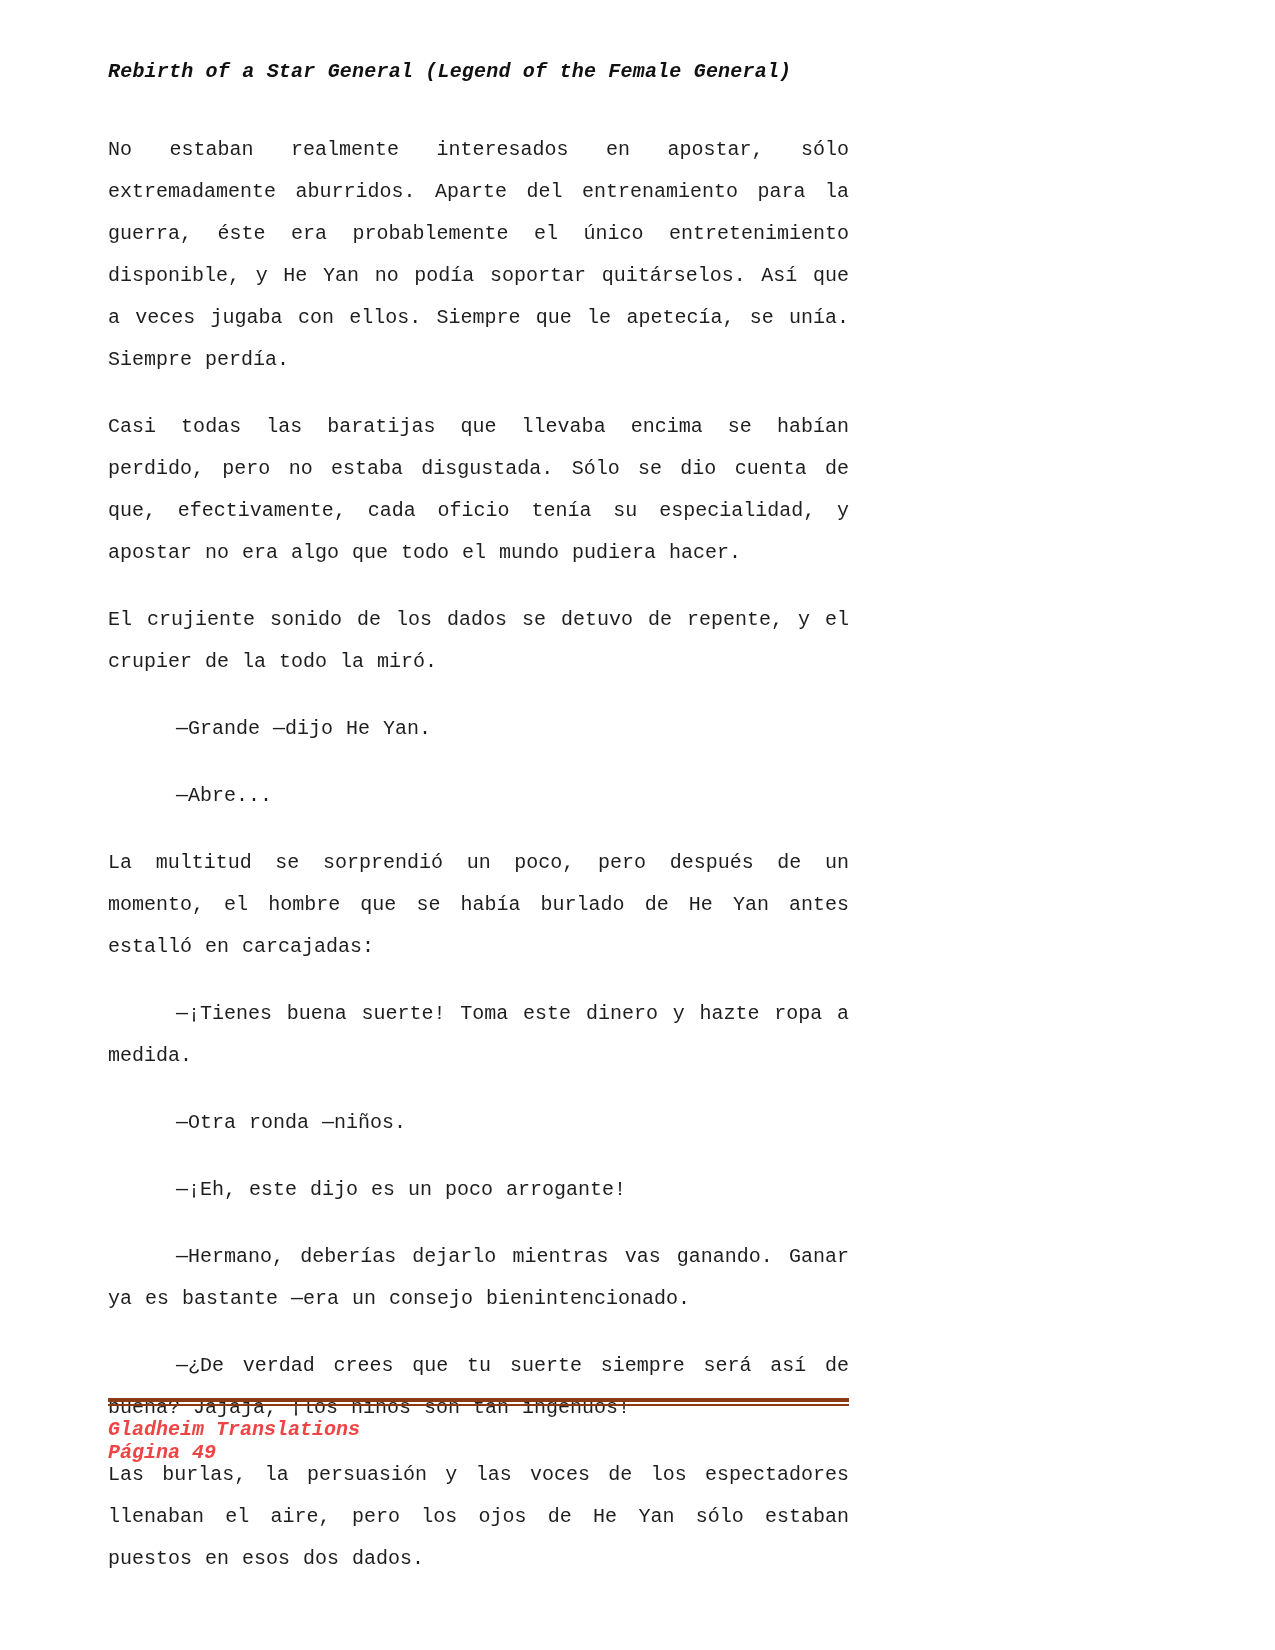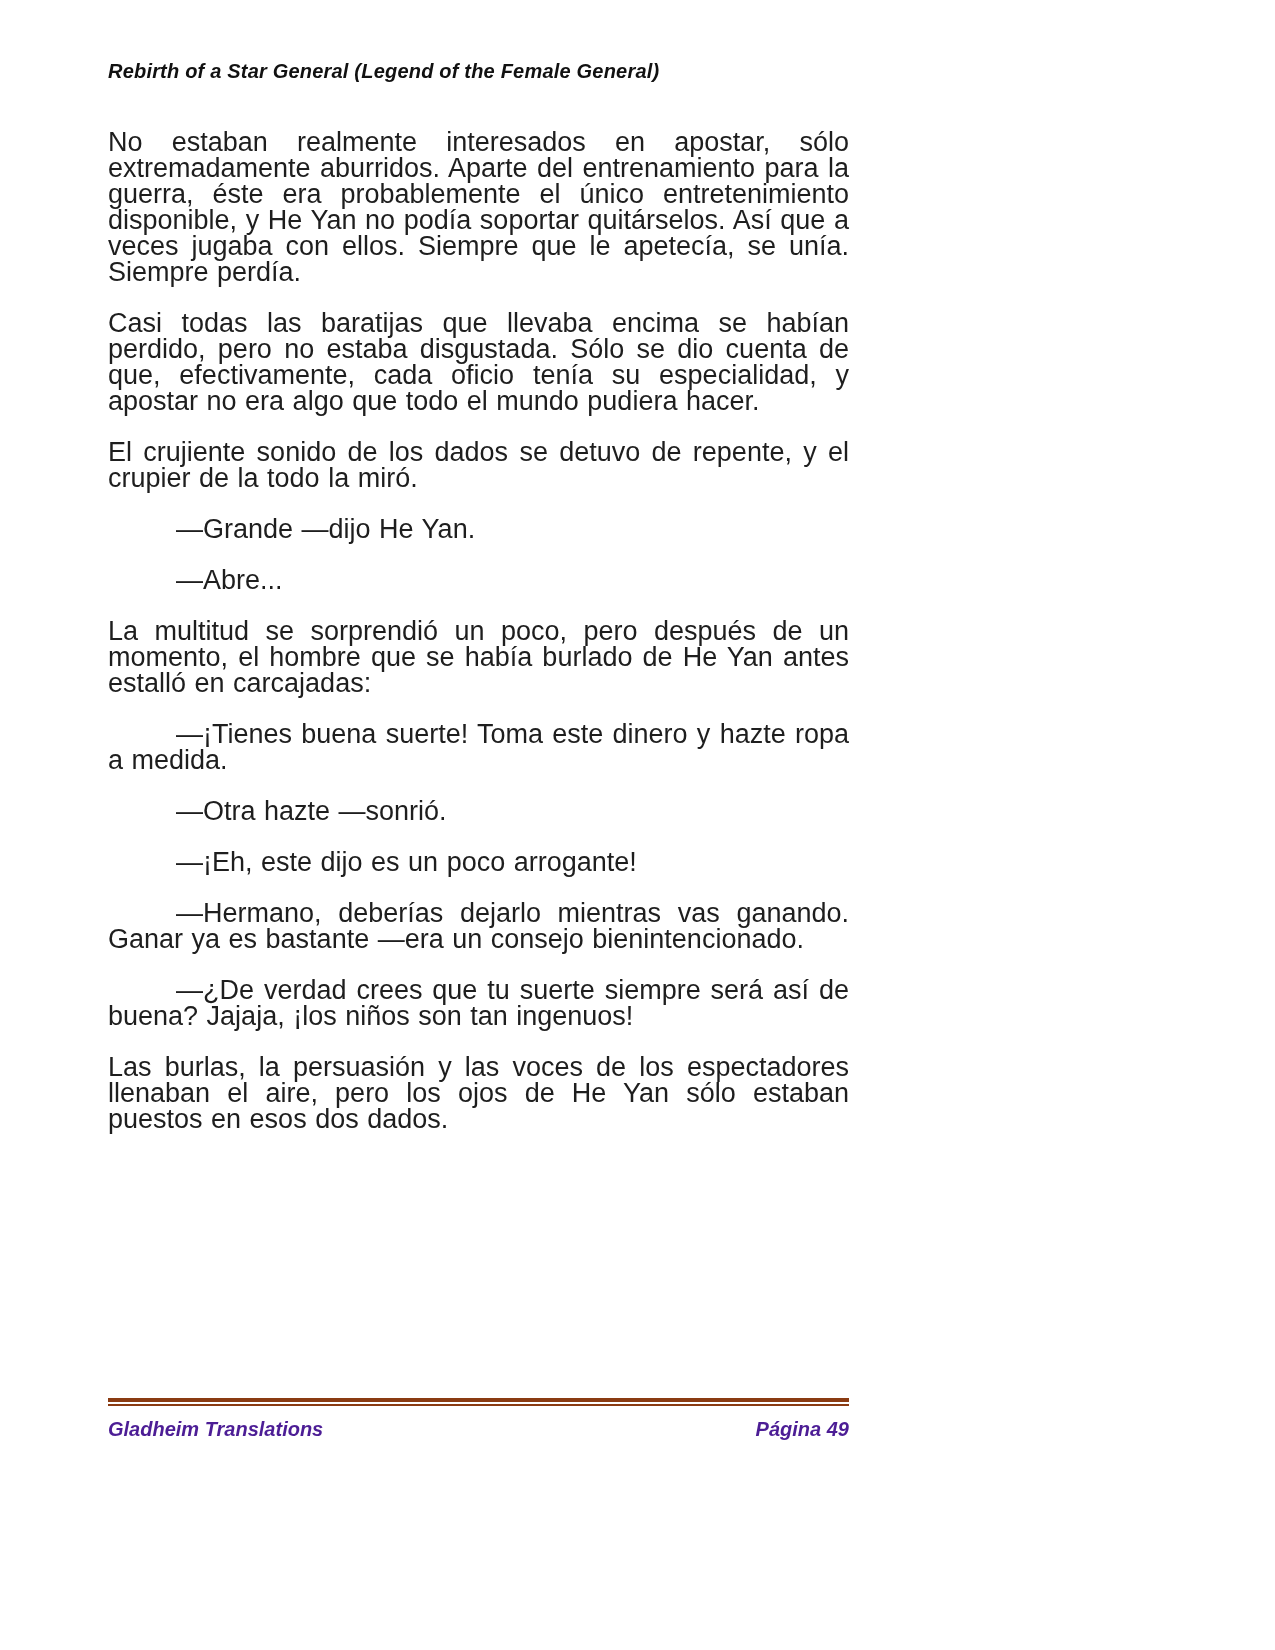--- a/index.html
+++ b/index.html
@@ -5,41 +5,41 @@
   html, body {
     margin: 0;
     padding: 0;
     background: #ffffff;
   }
   .page {
     position: relative;
     width: 1009px;
     height: 1650px;
     background: #ffffff;
-    font-family: Liberation Sans, sans-serif;
+    font-family: Liberation Mono, monospace;
     color: #1e1e1e;
     overflow: hidden;
   }
   .content {
     position: absolute;
     left: 108px;
     right: 160px;
     top: 60px;
   }
   .header-title {
     font-size: 20px;
     font-weight: bold;
     font-style: italic;
     color: #111111;
     margin: 0 0 46px 0;
     letter-spacing: 0.2px;
   }
   .paragraphs p {
-    font-size: 27px;
-    line-height: 26px;
+    font-size: 20px;
+    line-height: 42px;
     text-align: justify;
     margin: 5px 0 25px 0;
     word-spacing: 1px;
   }
   .paragraphs p.dialogue {
     text-indent: 68px;
   }
   .footer-rule {
     position: absolute;
     left: 108px;
@@ -62,38 +62,39 @@
     position: absolute;
     left: 108px;
     right: 160px;
     top: 1418px;
     display: flex;
     justify-content: space-between;
     align-items: baseline;
     font-size: 20px;
     font-weight: bold;
     font-style: italic;
-    color: #4c1d95;
+    color: #ef4444;
+    flex-direction: column;
   }
 </style>
 </head>
 <body>
 
 <div class="page">
   <div class="content">
     <div class="header-title">Rebirth of a Star General (Legend of the Female General)</div>
     <div class="paragraphs" id="paragraphs">
         <p class="body">No estaban realmente interesados en apostar, sólo extremadamente aburridos. Aparte del entrenamiento para la guerra, éste era probablemente el único entretenimiento disponible, y He Yan no podía soportar quitárselos. Así que a veces jugaba con ellos. Siempre que le apetecía, se unía. Siempre perdía.</p>
         <p class="body">Casi todas las baratijas que llevaba encima se habían perdido, pero no estaba disgustada. Sólo se dio cuenta de que, efectivamente, cada oficio tenía su especialidad, y apostar no era algo que todo el mundo pudiera hacer.</p>
         <p class="body">El crujiente sonido de los dados se detuvo de repente, y el crupier de la todo la miró.</p>
         <p class="dialogue">—Grande —dijo He Yan.</p>
         <p class="dialogue">—Abre...</p>
         <p class="body">La multitud se sorprendió un poco, pero después de un momento, el hombre que se había burlado de He Yan antes estalló en carcajadas:</p>
         <p class="dialogue">—¡Tienes buena suerte! Toma este dinero y hazte ropa a medida.</p>
-        <p class="dialogue">—Otra hazte —sonrió.</p>
+        <p class="dialogue">—Otra ronda —niños.</p>
         <p class="dialogue">—¡Eh, este dijo es un poco arrogante!</p>
         <p class="dialogue">—Hermano, deberías dejarlo mientras vas ganando. Ganar ya es bastante —era un consejo bienintencionado.</p>
         <p class="dialogue">—¿De verdad crees que tu suerte siempre será así de buena? Jajaja, ¡los niños son tan ingenuos!</p>
         <p class="body">Las burlas, la persuasión y las voces de los espectadores llenaban el aire, pero los ojos de He Yan sólo estaban puestos en esos dos dados.</p>
       </div>
   </div>
 
   <div class="footer-rule">
     <div class="thick"></div>
     <div class="gap"></div>

